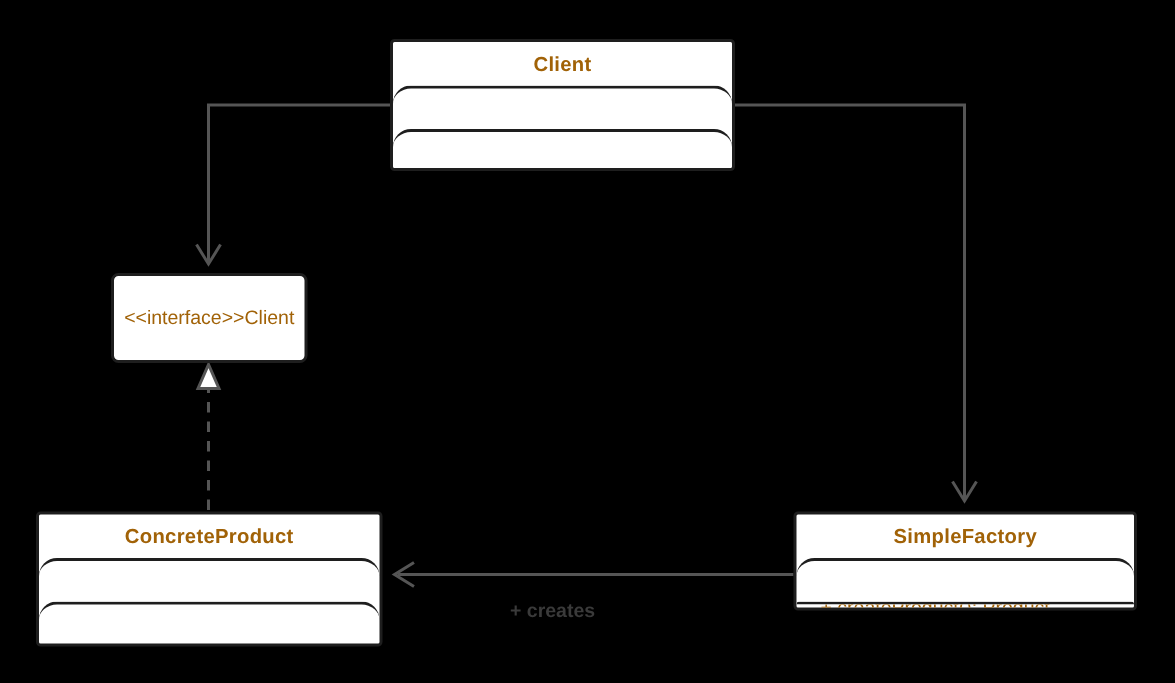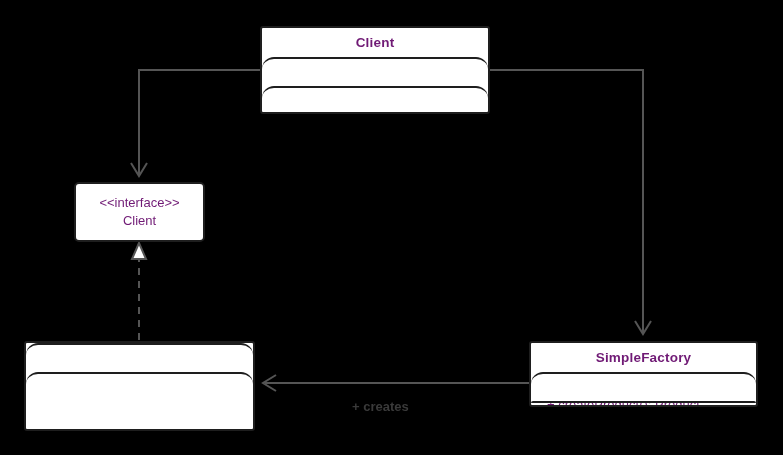--- a/index.html
+++ b/index.html
@@ -22,33 +22,33 @@
     border-radius: 3px;
     box-sizing: border-box;
     display: flex;
     flex-direction: column;
   }
   .compartment {
     box-sizing: border-box;
     display: flex;
     align-items: center;
     justify-content: center;
-    color: #701a75;
+    color: #a16207;
     overflow: hidden;
   }
   .compartment.divider {
     border-top: 2px solid #1e1e1e;
   }
   .c-name {
     font-weight: bold;
     font-size: 13.5px;
     letter-spacing: 0.2px;
   }
   .c-stereo {
-    flex-direction: column;
+    flex-direction: row;
     font-size: 13px;
     font-weight: normal;
     line-height: 1.35;
   }
   .c-attr, .c-op {
     justify-content: flex-start;
     padding-left: 16px;
     font-size: 13px;
     border-radius: 12px;
   }
@@ -124,25 +124,26 @@
   </div>
 
   <div class="uml-class" style="left:74px; top:182px; width:131px; height:60px; border-radius:5px;">
     <div class="compartment c-stereo" style="flex:1;">
       <span>&lt;&lt;interface&gt;&gt;</span>
       <span>Client</span>
     </div>
   </div>
 
   <div class="uml-class" style="left:24px; top:341px; width:231px; height:90px;">
+    <div class="compartment c-name" style="height:29px;">ConcreteProduct</div>
     <div class="compartment divider c-attr" style="height:29px;"></div>
     <div class="compartment divider c-op" style="flex:1;"></div>
   </div>
 
   <div class="uml-class" style="left:529px; top:341px; width:229px; height:66px;">
     <div class="compartment c-name" style="height:29px;">SimpleFactory</div>
     <div class="compartment divider c-attr" style="height:29px;"></div>
     <div class="compartment divider c-op" style="flex:1;">+ createProduct(): Product</div>
   </div>
 
-  <div class="edge-label" style="left:352px; top:399px;text-align:center;">+ creates</div>
+  <div class="edge-label" style="left:340px; top:399px;text-align:center;">+ creates</div>
 
 </div>
 
 </body></html>

